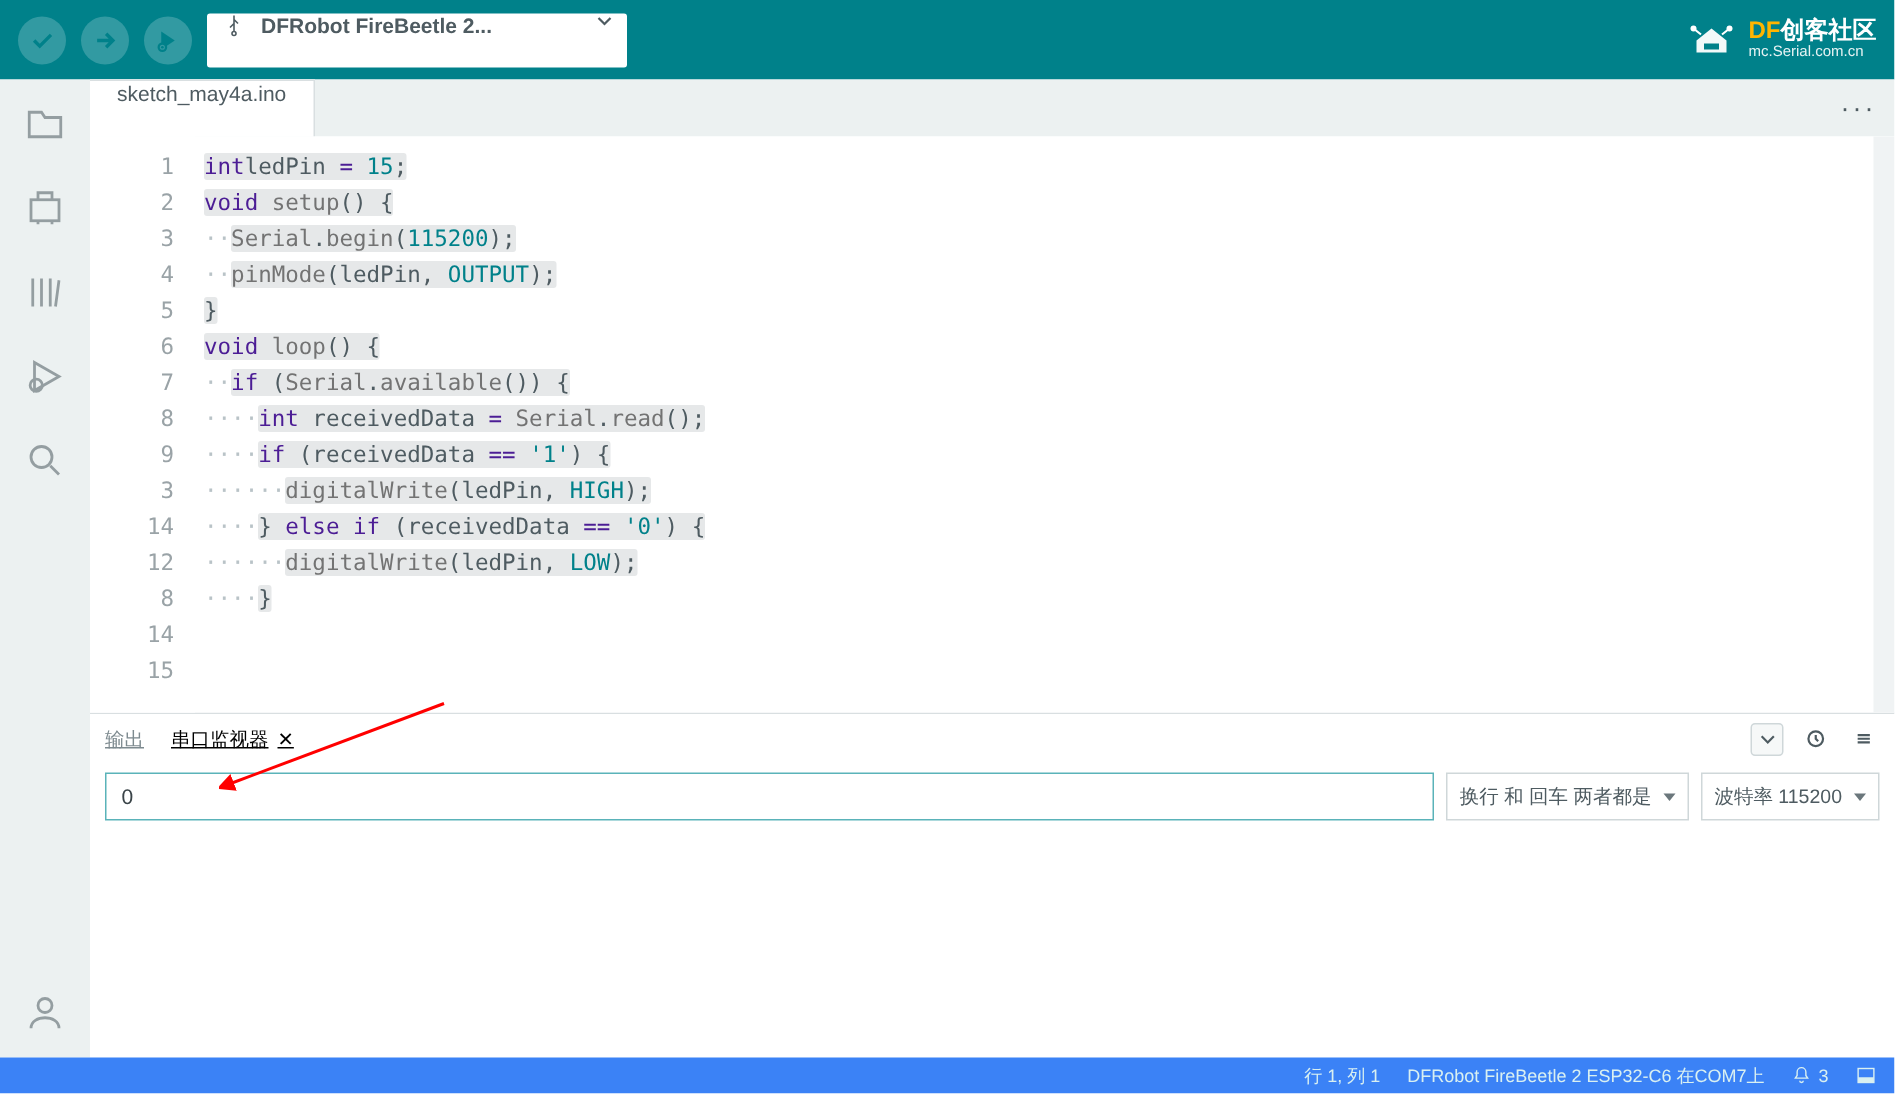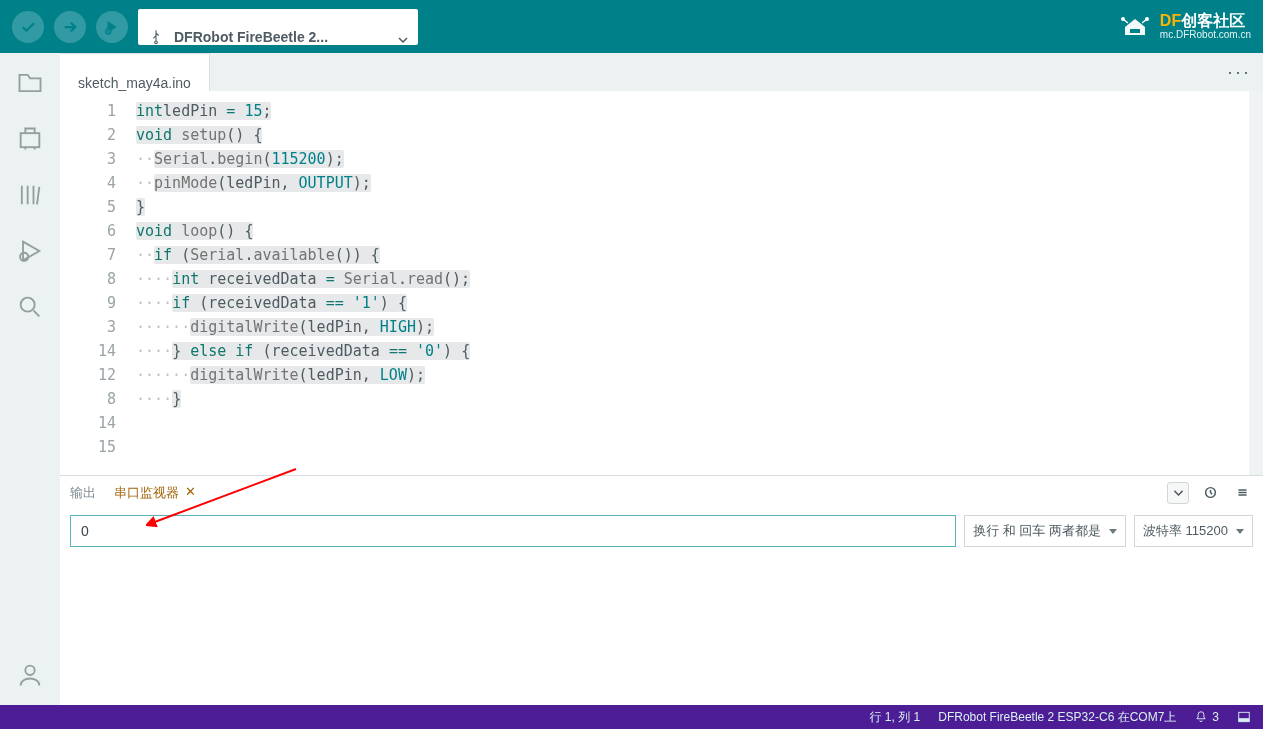--- a/index.html
+++ b/index.html
@@ -1,58 +1,58 @@
 <!DOCTYPE html>
 <html><head>
 <meta charset="utf-8">
 <style>
 * { margin: 0; padding: 0; box-sizing: border-box; }
 body { font-family: "Segoe UI", Arial, sans-serif; width: 1263px; height: 729px; overflow: hidden; background: #fff; display: flex; flex-direction: column; }
 .topbar { height: 53px; background: #00818a; display: flex; align-items: center; padding: 0 12px; gap: 10px; }
 .rbtn { width: 32px; height: 32px; border-radius: 50%; background: #329aa2; display: flex; align-items: center; justify-content: center; cursor: pointer; }
 .rbtn svg { width: 18px; height: 18px; fill: #00818a; }
-.board-sel { height: 36px; min-width: 280px; background: #fff; border-radius: 2px; display: flex; align-items: flex-end; padding: 0 10px; gap: 10px; cursor: pointer; color: #4e5b61; font-size: 14px; }
+.board-sel { height: 36px; min-width: 280px; background: #fff; border-radius: 2px; display: flex; align-items: flex-start; padding: 0 10px; gap: 10px; cursor: pointer; color: #4e5b61; font-size: 14px; }
 .board-sel .usb { width: 16px; }
 .board-label { font-weight: 600; flex: 1; white-space: nowrap; overflow: hidden; text-overflow: ellipsis; }
 .brand { margin-left: auto; color: #fff; display: flex; gap: 8px; }
 .brand .bt { font-weight: 700; font-size: 16px; line-height: 1; }
 .brand .bs { font-size: 10px; opacity: .9; }
 .main { flex: 1; display: flex; min-height: 0; }
 .sidebar { width: 60px; background: #ecf1f1; display: flex; flex-direction: column; align-items: center; padding-top: 16px; gap: 28px; }
 .sidebar .sic { width: 28px; height: 28px; cursor: pointer; opacity: .55; }
 .sidebar .sic svg { width: 100%; height: 100%; fill: none; stroke: #4e5b61; stroke-width: 1.6; }
 .sidebar .spacer { flex: 1; }
 .workarea { flex: 1; display: flex; flex-direction: column; min-height: 0; }
 .tabbar { height: 38px; display: flex; align-items: flex-end; background: #ecf1f1; padding-left: 0; }
-.tab { background: #fff; height: 38px; padding: 0 18px; display: flex; align-items: flex-end; font-size: 14px; color: #4e5b61; border-top: 1px solid #d9dfe1; border-right: 1px solid #d9dfe1; }
+.tab { background: #fff; height: 38px; padding: 0 18px; display: flex; align-items: flex-start; font-size: 14px; color: #4e5b61; border-top: 1px solid #d9dfe1; border-right: 1px solid #d9dfe1; }
 .tabbar .more { margin-left: auto; margin-right: 12px; color: #4e5b61; font-size: 18px; letter-spacing: 2px; cursor: pointer; align-self: center; }
 .editor-wrap { flex: 1; display: flex; background: #fff; min-height: 0; position: relative; }
 .gutter { width: 70px; text-align: right; padding: 8px 14px 0 0; color: #9aa3a7; font-family: Consolas, monospace; font-size: 15px; line-height: 24px; user-select: none; background: #fff; }
 .codezone { flex: 1; padding: 8px 0 0 6px; font-family: Consolas, monospace; font-size: 15px; line-height: 24px; white-space: pre; color: #4e5b61; overflow: hidden; }
 .codezone .row { display: block; }
 .hl { background: #e6e8e9; border-radius: 2px; }
-.kw { color: #0f766e; }
+.kw { color: #4c1d95; }
 .fn { color: #737373; }
 .lit { color: #00818a; }
 .str { color: #00818a; }
 .dotc { color: #b9c3c7; }
 .mmap { width: 14px; background: #f0f3f4; }
 .panel-head { height: 34px; background: #fff; border-top: 1px solid #d9dfe1; display: flex; align-items: center; padding: 0 10px; gap: 18px; font-size: 13px; color: #7d8a8f; }
-.panel-head .ptab { cursor: pointer; display: flex; gap: 6px; }
-.panel-head .ptab.active { color: #a16207; font-weight: 500; }
+.panel-head .ptab { cursor: pointer; display: flex; align-items: center; gap: 6px; text-decoration: underline; }
+.panel-head .ptab.active { color: #000000; font-weight: 500; }
 .panel-head .close-x { font-size: 13px; }
 .panel-head .right { margin-left: auto; display: flex; align-items: center; gap: 10px; }
 .panel-head .ibtn { width: 22px; height: 22px; border: 1px solid #cfd7d9; border-radius: 3px; background: #f6f8f8; display: flex; align-items: center; justify-content: center; cursor: pointer; }
 .panel-head .ibtn svg { width: 13px; height: 13px; fill: none; stroke: #4e5b61; stroke-width: 1.8; }
 .monitor-row { height: 44px; display: flex; align-items: center; gap: 8px; padding: 0 10px; background: #fff; position: relative; }
 .mon-input { flex: 1; height: 32px; border: 1px solid #5ab3b9; outline: none; padding: 0 10px; font-size: 14px; color: #3a4448; }
 .sel { height: 32px; border: 1px solid #cfd7d9; background: #fff; padding: 0 8px; font-size: 13px; color: #4e5b61; display: flex; align-items: center; gap: 8px; cursor: pointer; }
 .sel .caret { width: 0; height: 0; border-left: 4px solid transparent; border-right: 4px solid transparent; border-top: 5px solid #6b777c; }
 .output-area { flex: 0 0 152px; background: #fff; }
-.statusbar { height: 24px; background: #4c1d95; color: #d9f0f1; display: flex; align-items: center; justify-content: flex-end; padding: 0 12px; font-size: 12px; gap: 18px; }
+.statusbar { height: 24px; background: #3b82f6; color: #d9f0f1; display: flex; align-items: center; justify-content: flex-end; padding: 0 12px; font-size: 12px; gap: 18px; }
 .statusbar .bell { display: flex; align-items: center; gap: 4px; }
 .arrow-annot { position: absolute; left: 86px; top: 0; pointer-events: none; }
 </style>
 </head>
 <body>
 
 <div class="topbar">
   <div class="rbtn">
       <svg viewBox="0 0 24 24">
         <path d="M5 12l5 5L20 7" stroke="#00818a" stroke-width="3" fill="none"></path>
@@ -82,21 +82,21 @@
   <div class="brand">
     <svg width="34" height="28" viewBox="0 0 34 28">
         <path d="M17 6l-10 8v8h20v-8z" fill="#fff" opacity=".95"></path>
         <rect x="12" y="16" width="10" height="4" fill="#00818a"></rect>
         <circle cx="5" cy="6" r="2" fill="#fff"></circle>
         <circle cx="29" cy="6" r="2" fill="#fff"></circle>
         <path d="M5 6l5 4M29 6l-5 4" stroke="#fff" stroke-width="1.4"></path>
       </svg>
     <div>
       <div class="bt"><span style="color:#ffb500">DF</span><span>创客社区</span></div>
-      <div class="bs">mc.DFRobot.com.cn</div>
+      <div class="bs">mc.Serial.com.cn</div>
     </div>
   </div>
 </div>
 
 <div class="main">
 
   <div class="sidebar">
     <div class="sic"><svg viewBox="0 0 24 24">
           <path d="M3 5h7l2 3h9v11H3z"></path>
         </svg></div>

